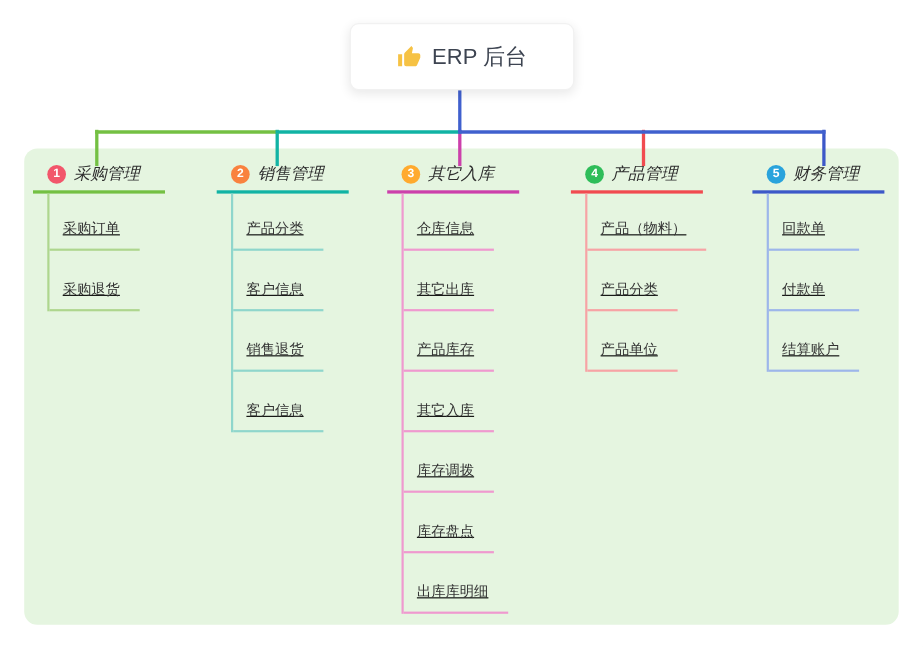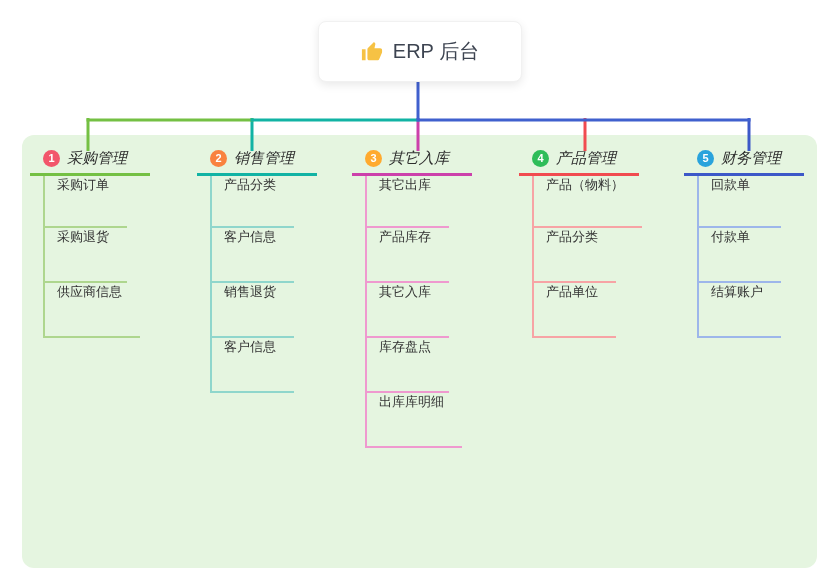--- a/index.html
+++ b/index.html
@@ -29,22 +29,22 @@
   }
   .badge{
     width:17px;height:17px;border-radius:50%;flex:0 0 auto;
     display:flex;align-items:center;justify-content:center;
     color:#fff;font-size:11px;font-weight:bold;background:var(--badge);
   }
   .branch-label{font-size:15px;font-weight:500;color:#2e2e2e;white-space:nowrap;font-style:italic;}
   .children{margin-left:13px;border-left:2px solid var(--light);}
   .child{
     box-sizing:border-box;height:55px;width:max-content;min-width:82px;
-    display:flex;
-    padding:0 18px 9px 12px;border-bottom:2px solid var(--light);
+    display:flex;align-items:flex-end;
+    padding:0 18px 9px 12px;border-bottom:2px solid var(--light);text-decoration:underline;
   }
   .child:first-child{height:52px;}
   .child-label{font-size:13px;color:#333;white-space:nowrap;}
 </style>
 </head>
 <body>
 
 <div class="canvas">
   <div class="panel" style="background: rgb(229, 245, 224);"></div>
 
@@ -75,23 +75,20 @@
           <span class="badge" style="--badge: #f2566b;">1</span>
           <span class="branch-label">采购管理</span>
         </div>
         <div class="children">
           <div class="child">
             <span class="child-label">采购订单</span>
           </div>
           <div class="child">
             <span class="child-label">采购退货</span>
           </div>
-          <div class="child">
-            <span class="child-label">供应商信息</span>
-          </div>
         </div>
       </div>
       <div class="branch" style="left: 197px; --accent: #11b3a4; --light: #8fd6cc;">
         <div class="branch-header">
           <span class="badge" style="--badge: #f9823f;">2</span>
           <span class="branch-label">销售管理</span>
         </div>
         <div class="children">
           <div class="child">
             <span class="child-label">产品分类</span>
@@ -107,27 +104,33 @@
           </div>
         </div>
       </div>
       <div class="branch" style="left: 352px; --accent: #cc40ab; --light: #ef99cf;">
         <div class="branch-header">
           <span class="badge" style="--badge: #ffaa2e;">3</span>
           <span class="branch-label">其它入库</span>
         </div>
         <div class="children">
           <div class="child">
+            <span class="child-label">仓库信息</span>
+          </div>
+          <div class="child">
             <span class="child-label">其它出库</span>
           </div>
           <div class="child">
             <span class="child-label">产品库存</span>
           </div>
           <div class="child">
             <span class="child-label">其它入库</span>
+          </div>
+          <div class="child">
+            <span class="child-label">库存调拨</span>
           </div>
           <div class="child">
             <span class="child-label">库存盘点</span>
           </div>
           <div class="child">
             <span class="child-label">出库库明细</span>
           </div>
         </div>
       </div>
       <div class="branch" style="left: 519px; --accent: #f14b50; --light: #f7a3a5;">

